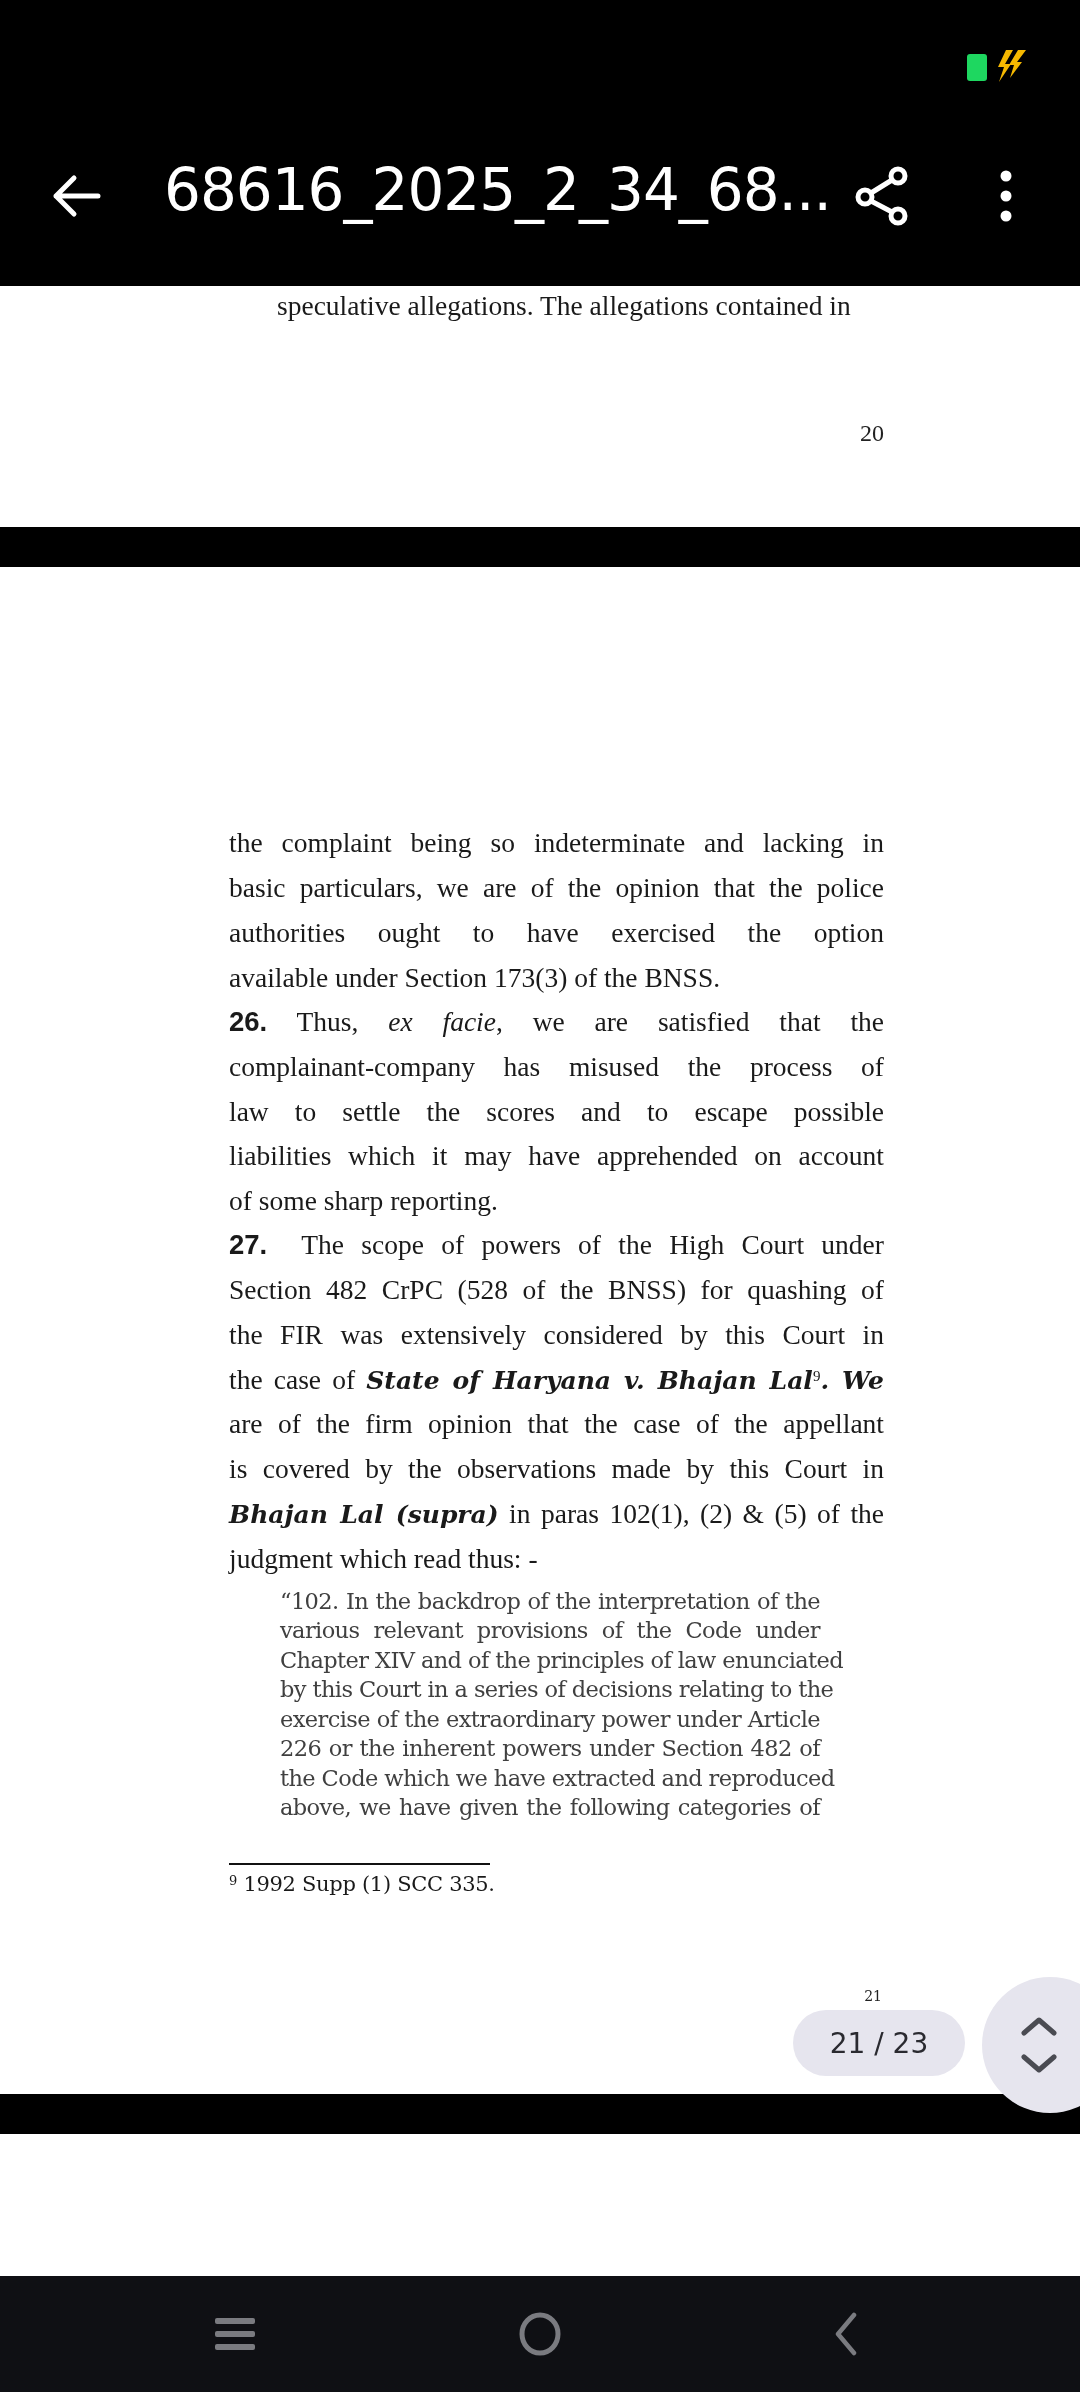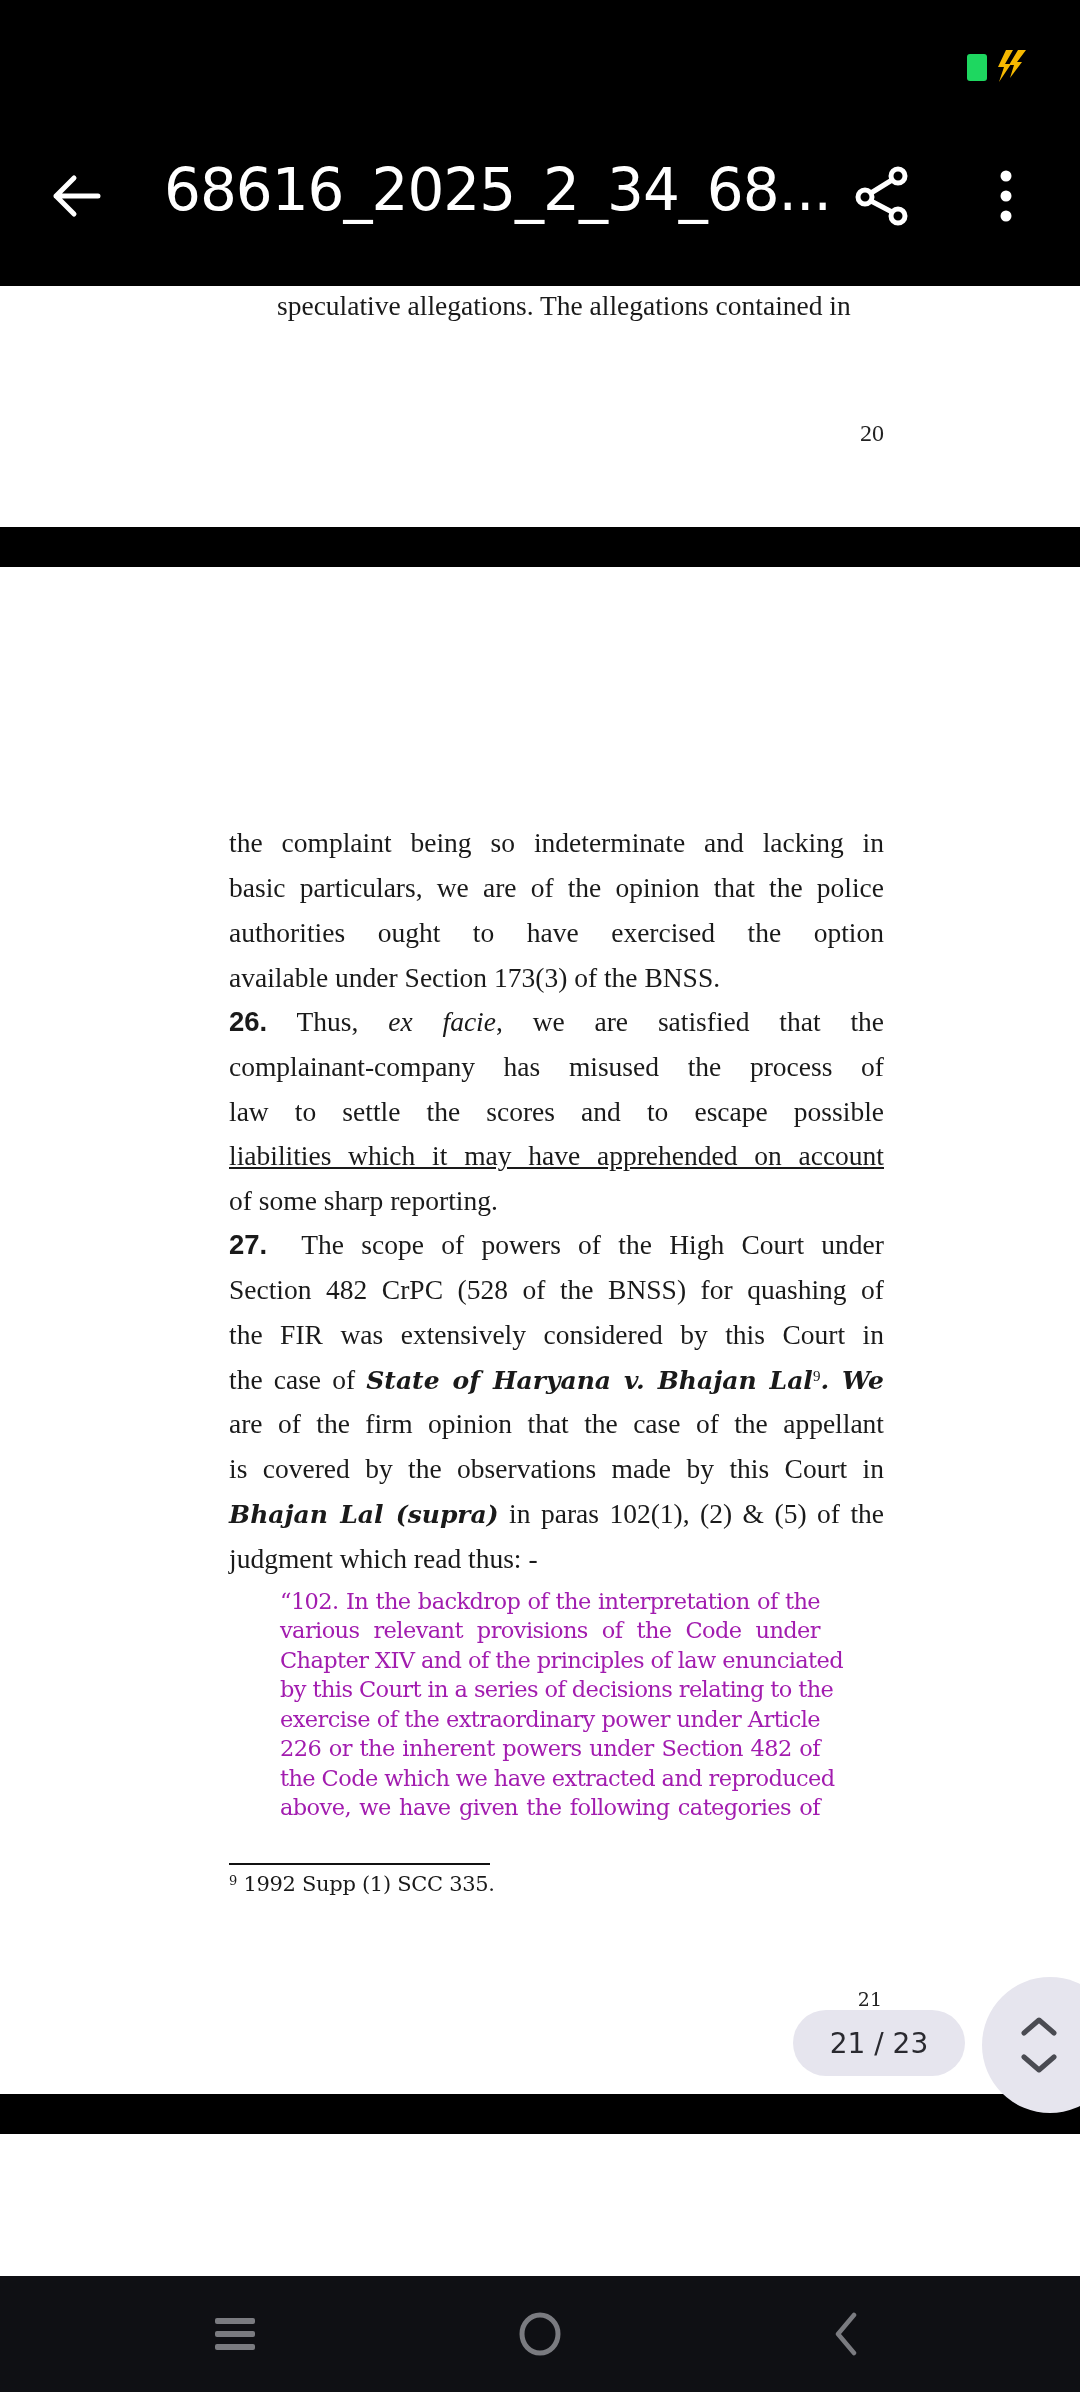--- a/index.html
+++ b/index.html
@@ -32,21 +32,21 @@
   .line.last { text-align-last:left; }
   .line b { font-family:"Liberation Sans", sans-serif; font-weight:bold; }
   .line .bi { font-weight:bold; font-style:italic; font-family:"DejaVu Serif", serif; font-size:25px; }
   .line sup { font-size:15px; vertical-align:8px; line-height:0; }
   .pagenum { font-size:24px; color:#222; text-align:right; }
 
   .band { left:0; width:1080px; background:#000; }
 
   .quote .qline {
     position:absolute; left:280px; width:540px; height:29.5px; line-height:29.5px;
-    font-size:22.5px; color:#a21caf; text-align:justify; text-align-last:justify; white-space:nowrap;
+    font-size:22.5px; color:#404040; text-align:justify; text-align-last:justify; white-space:nowrap;
     font-family:"DejaVu Serif", serif; letter-spacing:-0.6px;
   }
   .fn-rule { left:229px; top:1863px; width:261px; height:2px; background:#111; }
   .footnote { left:229px; top:1872px; font-size:21px; color:#1a1a1a; font-family:"DejaVu Serif", serif; letter-spacing:-0.3px; }
   .footnote sup { font-size:13px; vertical-align:6px; }
 
   
   .page-pill {
     left:793px; top:2010px; width:172px; height:66px; border-radius:33px;
     background:#e6e5ee; color:#2a2a30; font-family:"DejaVu Sans", sans-serif;
@@ -102,21 +102,21 @@
 
 <div class="ptext">
   <div class="line" style="top:821px;">the complaint being so indeterminate and lacking in</div>
   <div class="line" style="top:866px;">basic particulars, we are of the opinion that the police</div>
   <div class="line" style="top:911px;">authorities ought to have exercised the option</div>
   <div class="line last" style="top:956px;">available under Section 173(3) of the BNSS.</div>
 
   <div class="line" style="top:1000px;"><b>26.</b> <span>Thus,</span> <i>ex facie</i><span>, we are satisfied that the</span></div>
   <div class="line" style="top:1045px;">complainant-company has misused the process of</div>
   <div class="line" style="top:1090px;">law to settle the scores and to escape possible</div>
-  <div class="line" style="top:1134px;text-decoration:underline;">liabilities which it may have apprehended on account</div>
+  <div class="line" style="top:1134px;">liabilities which it may have apprehended on account</div>
   <div class="line last" style="top:1179px;">of some sharp reporting.</div>
 
   <div class="line" style="top:1223px;"><b>27.</b>&nbsp; <span>The scope of powers of the High Court under</span></div>
   <div class="line" style="top:1268px;">Section 482 CrPC (528 of the BNSS) for quashing of</div>
   <div class="line" style="top:1313px;">the FIR was extensively considered by this Court in</div>
   <div class="line" style="top:1358px;"><span>the case of</span> <span class="bi">State of Haryana v. Bhajan Lal</span><sup>9</sup><span class="bi">. We</span></div>
   <div class="line" style="top:1402px;">are of the firm opinion that the case of the appellant</div>
   <div class="line" style="top:1447px;">is covered by the observations made by this Court in</div>
   <div class="line" style="top:1492px;"><span class="bi">Bhajan Lal (supra)</span> <span>in paras 102(1), (2) &amp; (5) of the</span></div>
   <div class="line last" style="top:1537px;">judgment which read thus: -</div>
@@ -128,21 +128,21 @@
     <div class="qline" style="top:1675px;">by this Court in a series of decisions relating to the</div>
     <div class="qline" style="top:1705px;">exercise of the extraordinary power under Article</div>
     <div class="qline" style="top:1734px;">226 or the inherent powers under Section 482 of</div>
     <div class="qline" style="top:1764px;">the Code which we have extracted and reproduced</div>
     <div class="qline" style="top:1793px;">above, we have given the following categories of</div>
   </div>
 
   <div class="abs fn-rule"></div>
   <div class="abs footnote"><sup>9</sup> <span>1992 Supp (1) SCC 335.</span></div>
 
-  <div class="abs pagenum" style="left:830px; top:1988px; width:52px; font-family:'DejaVu Serif',serif; font-size:19px;">21</div>
+  <div class="abs pagenum" style="left:830px; top:1988px; width:52px; font-family:'DejaVu Serif',serif; font-size:14px;">21</div>
 </div>
 
 <div class="abs band" style="top:2094px; height:40px;"></div>
 
 <div class="abs page-pill">21 / 23</div>
 <div class="abs scroll-fab">
   <svg width="38" height="60" viewBox="0 0 38 60">
     <path d="M4 18 L19 5 L34 18 M4 42 L19 55 L34 42" stroke="#4a4b52" stroke-width="5" fill="none" stroke-linecap="round" stroke-linejoin="round"></path>
   </svg>
 </div>

